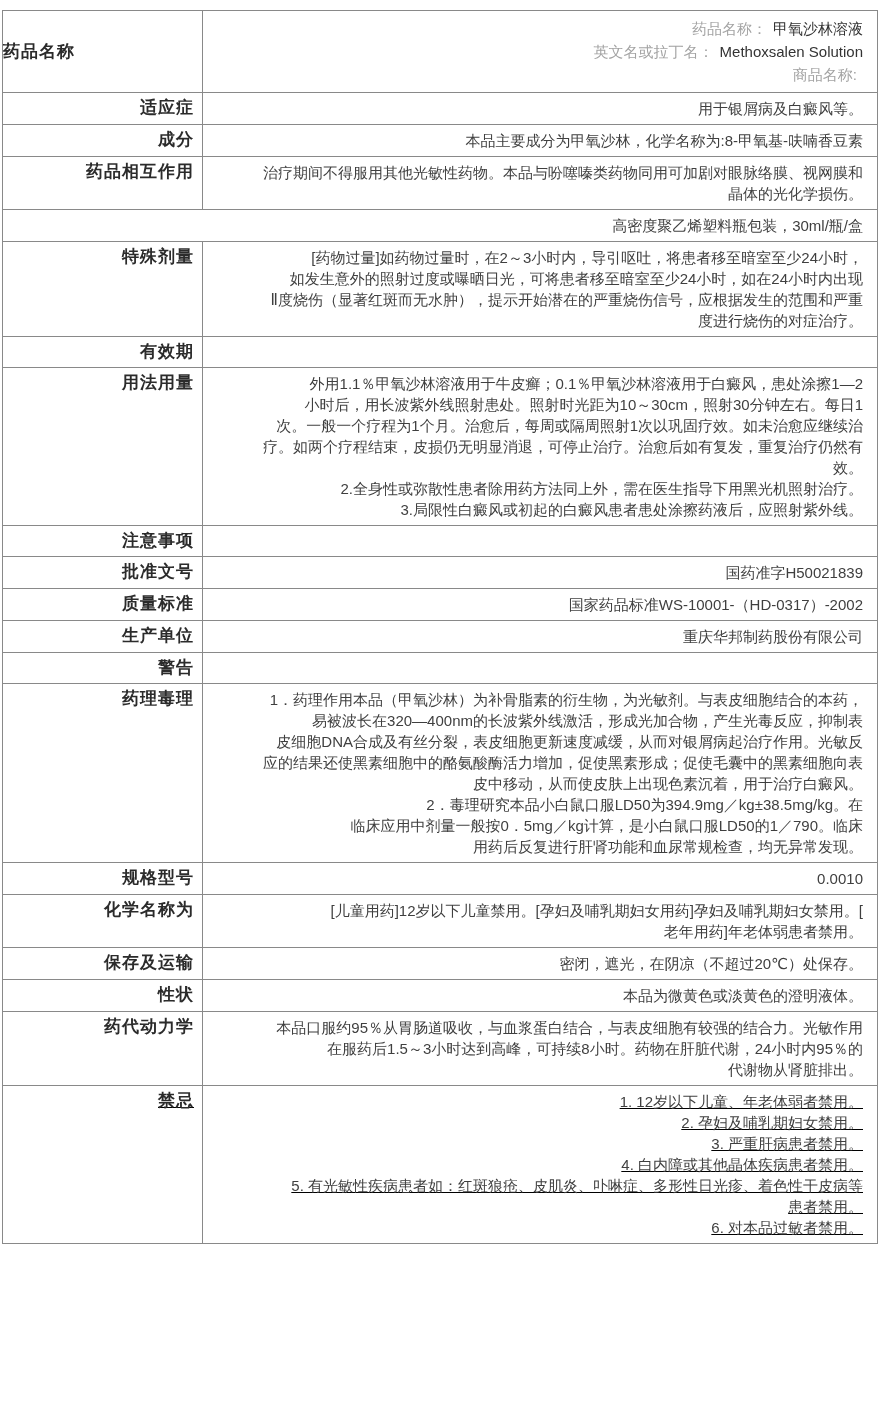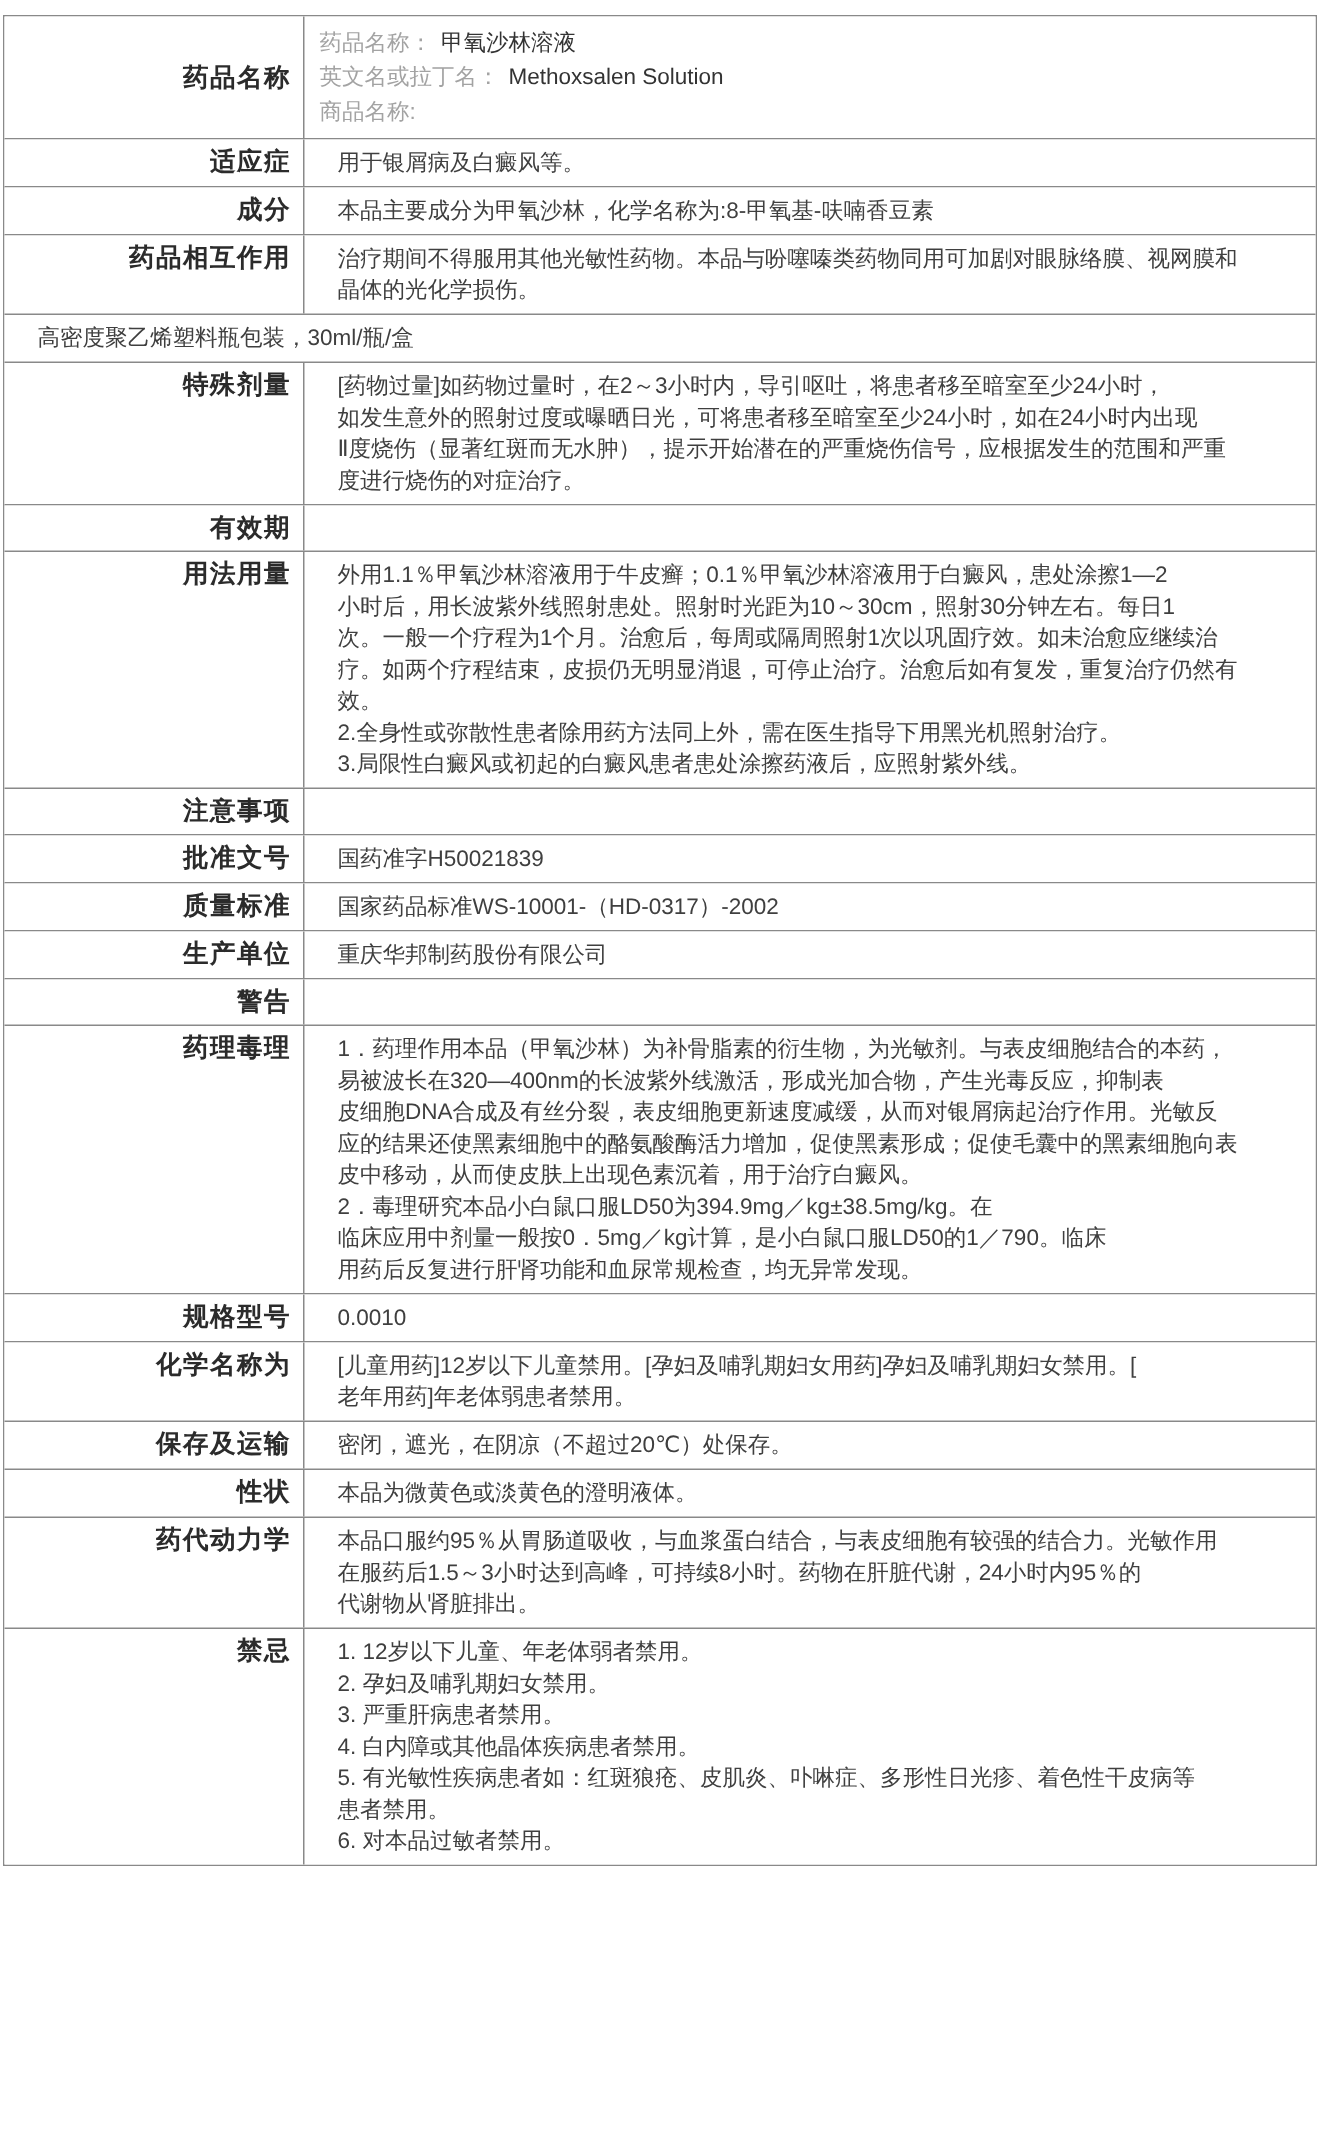--- a/index.html
+++ b/index.html
@@ -18,48 +18,49 @@
     width: 874px;
     border: 1px solid #898989;
   }
   .row {
     display: flex;
     border-bottom: 1px solid #898989;
     background: #ffffff;
   }
   .row:last-child {
     border-bottom: none;
+    text-decoration: underline;
   }
   .label-cell {
     width: 200px;
     box-sizing: border-box;
     flex: 0 0 200px;
     border-right: 1px solid #898989;
     text-align: right;
     padding: 4px 8px 4px 0;
     font-size: 17px;
     line-height: 22px;
     font-weight: bold;
     color: #2b2b2b;
     letter-spacing: 1px;
   }
   .label-cell.v-center {
     display: flex;
     align-items: center;
-    justify-content: flex-end;
   }
   .content-cell {
     flex: 1 1 auto;
     box-sizing: border-box;
     padding: 5px 14px 5px 22px;
     font-size: 15px;
     line-height: 21px;
     color: #3f3f3f;
     white-space: pre-line;
     min-height: 21px;
+    text-align: right;
   }
   .name-cell {
     padding: 6px 14px 6px 10px;
     white-space: normal;
   }
   .name-line {
     line-height: 23px;
     min-height: 23px;
   }
   .sub-key {

